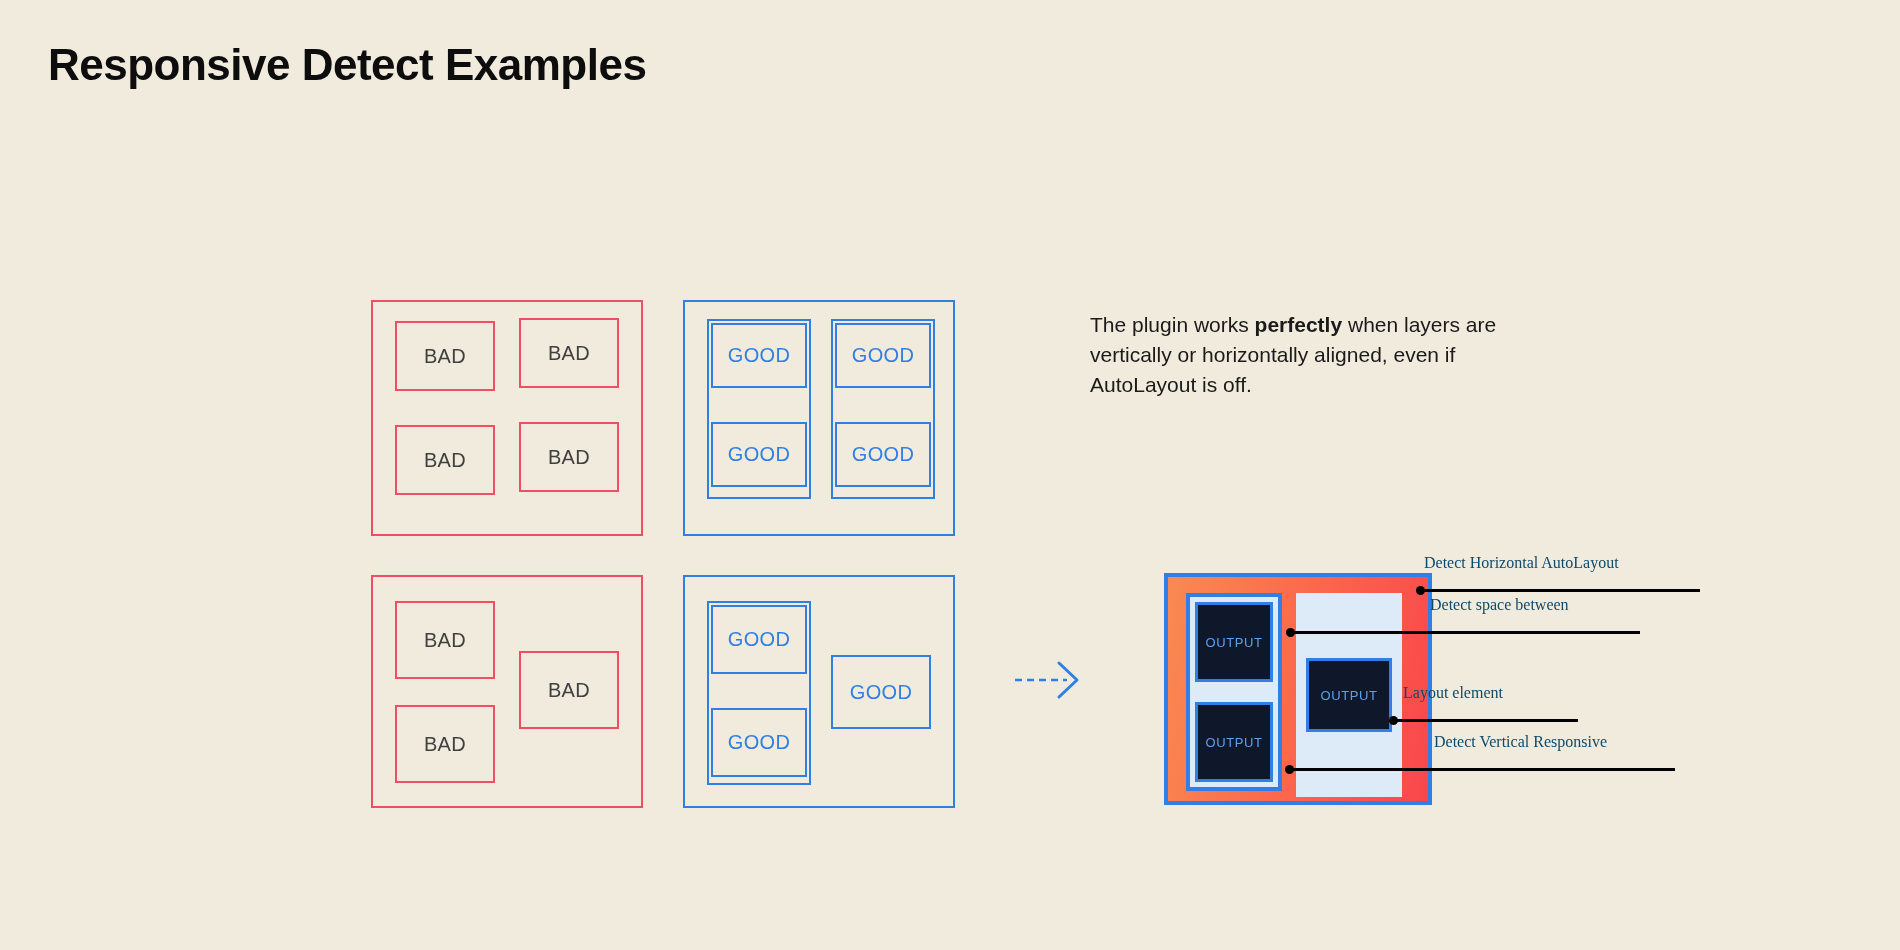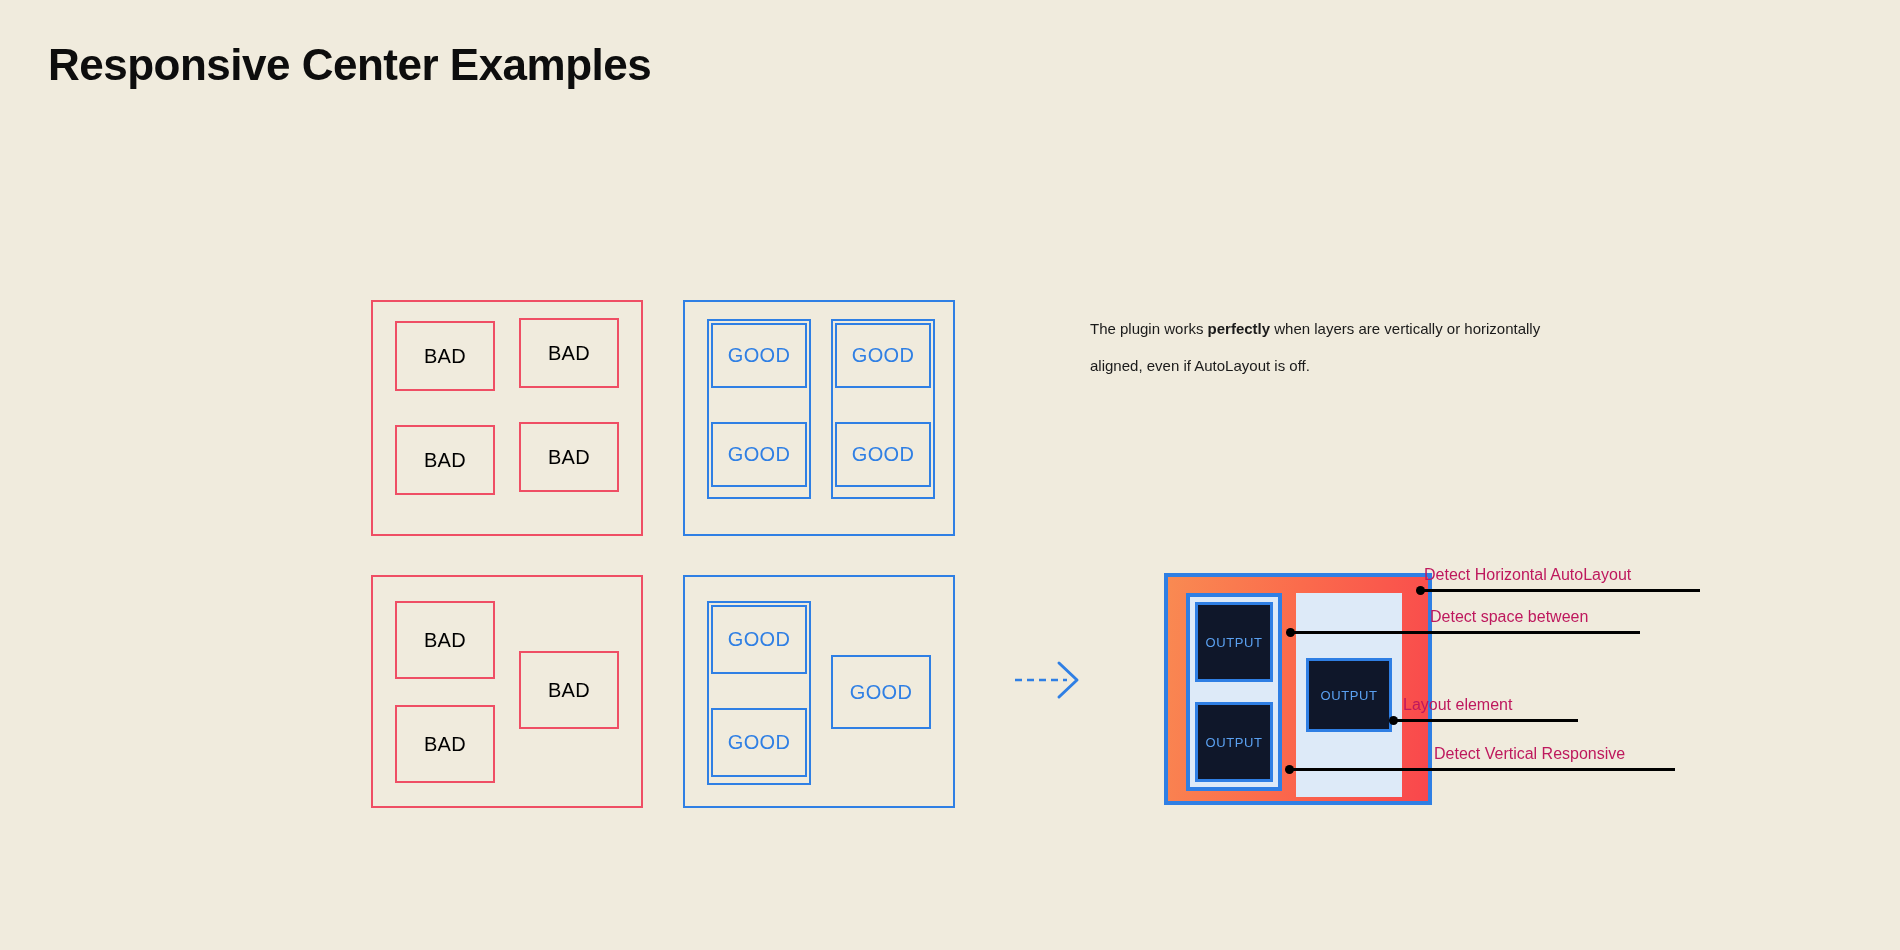--- a/index.html
+++ b/index.html
@@ -40,21 +40,21 @@
     position: absolute;
     box-sizing: border-box;
     display: flex;
     align-items: center;
     justify-content: center;
     font-size: 20px;
     letter-spacing: 0.3px;
   }
   .cell.bad {
     border: 2px solid #ef4e64;
-    color: #000000;
+    color: #404040;
   }
   .cell.good {
     border: 2px solid #2f7fe4;
     color: #2f7fe4;
   }
   
   .group {
     position: absolute;
     box-sizing: border-box;
     border: 2px solid #2f7fe4;
@@ -116,25 +116,26 @@
     align-items: center;
     justify-content: center;
   }
   #left-group .output-box { width: 100%; height: 80px; }
   #right-column .output-box { width: 86px; height: 74px; }
 
   
   .callout { position: absolute; }
   .callout-label {
     position: absolute;
-    bottom: 8px;
+    bottom: 20px;
     left: 4px;
     font-size: 16px;
-    color: #be185d;
+    color: #0c4a6e;
     white-space: nowrap;
+    font-family: Liberation Serif, serif;
   }
   .callout-line {
     position: absolute;
     bottom: 0;
     left: 0;
     height: 3px;
     background: #000;
   }
   .callout-dot {
     position: absolute;
@@ -145,32 +146,32 @@
     border-radius: 50%;
     background: #000;
   }
 
   
   #description {
     position: absolute;
     left: 1090px;
     top: 310px;
     width: 460px;
-    font-size: 15px;
-    line-height: 37px;
+    font-size: 21px;
+    line-height: 30px;
     color: #1a1a1a;
   }
   #description p { margin: 0 0 28px 0; }
   #description p:last-child { margin-bottom: 0; }
   #description b { font-weight: bold; }
 </style>
 </head>
 <body>
 
-<div id="page-title">Responsive Center Examples</div>
+<div id="page-title">Responsive Detect Examples</div>
 
 <div class="panel bad" id="panel-bad-grid" style="left:371px; top:300px; width:272px; height:236px;">
   <div class="cell bad" style="left:22px; top:19px; width:100px; height:70px;">BAD</div>
   <div class="cell bad" style="left:146px; top:16px; width:100px; height:70px;">BAD</div>
   <div class="cell bad" style="left:22px; top:123px; width:100px; height:70px;">BAD</div>
   <div class="cell bad" style="left:146px; top:120px; width:100px; height:70px;">BAD</div>
 </div>
 
 <div class="panel good" id="panel-good-grid" style="left:683px; top:300px; width:272px; height:236px;">
 

